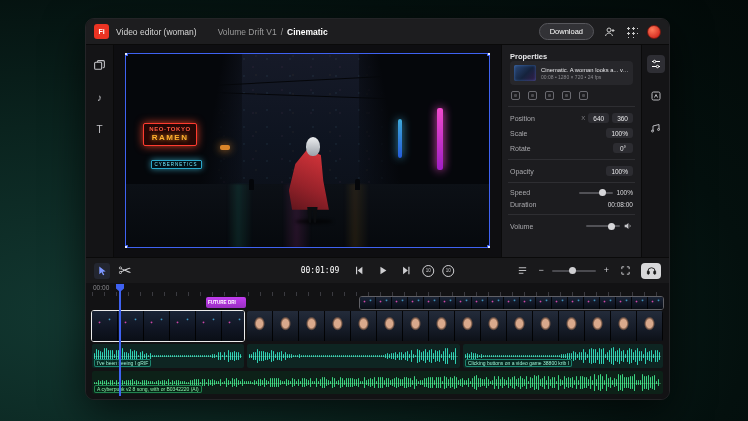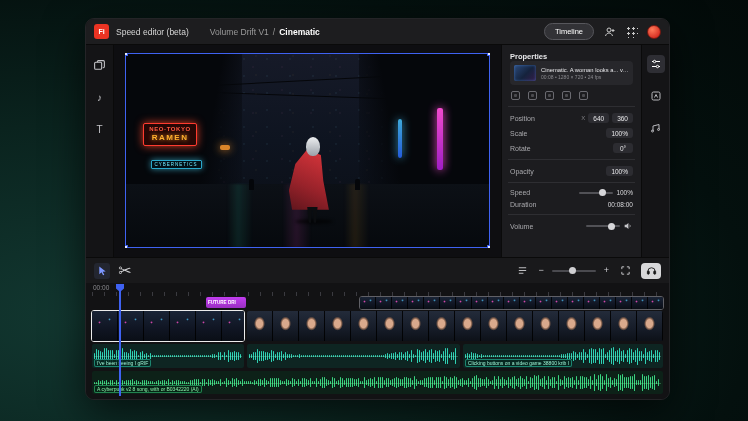--- a/index.html
+++ b/index.html
@@ -205,28 +205,28 @@
 </head>
 <body>
 
 <div class="stage">
   <div class="window">
 
     <header class="topbar">
       <div class="logo">
         <span>Fi</span>
       </div>
-      <span class="apptitle">Speed editor (beta)</span>
+      <span class="apptitle">Video editor (woman)</span>
       <span class="crumb">
         <span>Volume Drift V1</span>
         <span>/</span>
         <span class="cur">Cinematic</span>
       </span>
       <div class="tb-right">
-        <button class="download">Timeline</button>
+        <button class="download">Download</button>
         <span class="tbicon">
           <svg viewBox="0 0 24 24" fill="none" stroke="currentColor" stroke-width="2">
             <circle cx="10" cy="8" r="4"></circle>
               <path d="M3 20c1-4 4-6 7-6s6 2 7 6"></path>
               <path d="M18 6v6M15 9h6"></path>
           </svg>
         </span>
         <span class="tbicon">
             <span class="griddots"></span>
           </span>
@@ -386,20 +386,42 @@
     </div>
 
     <div class="playbar">
       <div class="pb-left">
         <span class="pbbtn activeblue">
           <svg viewBox="0 0 24 24" fill="currentColor">
               <path d="M5 3l14 11-6.5.8 3.4 6.4-2.7 1.3-3.3-6.5L5 20z"></path>
             </svg>
         </span>
         <span class="pbbtn">✂</span>
+      </div>
+      <div class="pb-center">
+        <span class="timecode">00:01:09</span>
+        <span class="pbbtn">
+          <svg viewBox="0 0 24 24" fill="currentColor">
+              <path d="M6 4h2.5v16H6z"></path>
+              <path d="M20 4L9.5 12 20 20z"></path>
+            </svg>
+        </span>
+        <span class="pbbtn">
+          <svg viewBox="0 0 24 24" fill="currentColor">
+              <path d="M7 4l13 8-13 8z"></path>
+            </svg>
+        </span>
+        <span class="pbbtn">
+          <svg viewBox="0 0 24 24" fill="currentColor">
+              <path d="M15.5 4H18v16h-2.5z"></path>
+              <path d="M4 4l10.5 8L4 20z"></path>
+            </svg>
+        </span>
+        <span class="skip10">10</span>
+        <span class="skip10">10</span>
       </div>
       <div class="pb-right">
         <span class="pbbtn">
           <svg viewBox="0 0 24 24" fill="none" stroke="currentColor" stroke-width="2">
               <path d="M4 6h16M4 12h16M4 18h10"></path>
             </svg>
         </span>
         <span class="zoomsign">−</span>
         <span class="zoomtrack">
             <span class="zoomknob"></span>

